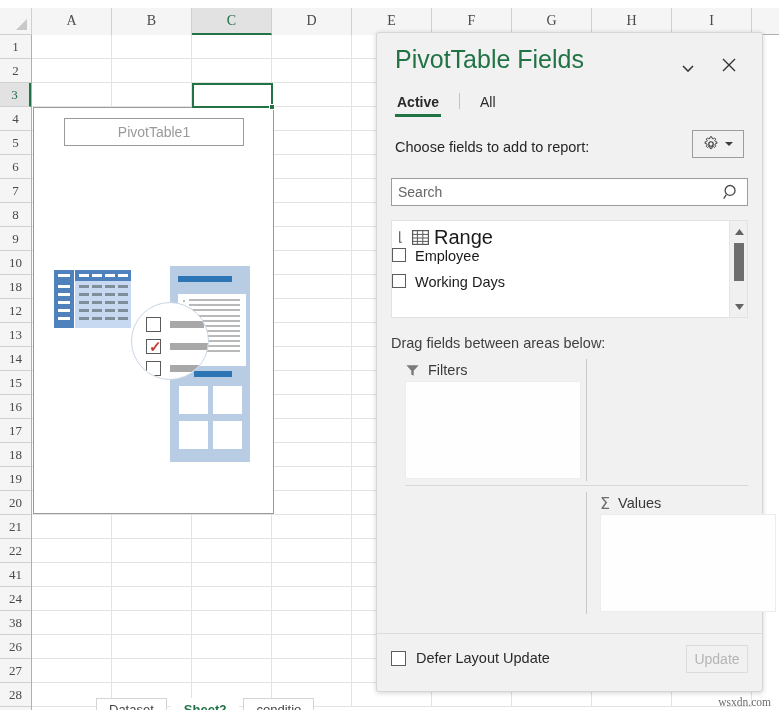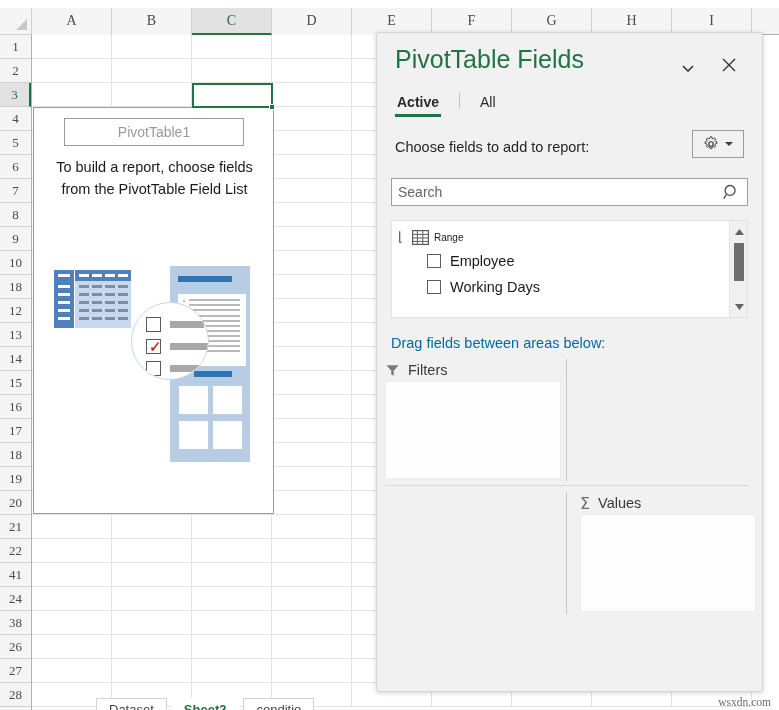--- a/index.html
+++ b/index.html
@@ -186,22 +186,22 @@
   }
 
   .field-list {
     position: absolute; left: 14px; top: 187px; right: 14px; height: 98px;
     background: #ffffff; border: 1px solid #e2e2e2; overflow: hidden;
   }
   .fl-inner { position: absolute; left: 0; top: 0; right: 18px; bottom: 0; padding: 5px 0 0 0; }
   .fl-root { display: flex; align-items: center; height: 22px; padding-left: 6px; }
   .tree-mark { width: 14px; font-size: 13px; color: #555; line-height: 12px; }
   .tbl-icon { width: 17px; height: 15px; margin-right: 5px; }
-  .fl-root-label { font-size: 10px; color: #1a1a1a; }
-  .fl-item { display: flex; align-items: center; height: 26px; padding-left: 35px; }
+  .fl-root-label { font-size: 20px; color: #1a1a1a; }
+  .fl-item { display: flex; height: 26px; }
   .fl-cb {
     width: 14px; height: 14px; border: 1px solid #5c5c5c; background: #fff;
     margin-right: 9px; flex: 0 0 14px; cursor: pointer;
   }
   .fl-label { font-size: 14.5px; color: #1a1a1a; }
 
   .fl-scroll {
     position: absolute; right: 0; top: 0; width: 18px; bottom: 0;
     background: #f0f0f0; border-left: 1px solid #e4e4e4;
   }
@@ -209,23 +209,23 @@
     position: absolute; left: 0; width: 18px; height: 17px;
     display: flex; align-items: center; justify-content: center; cursor: pointer;
   }
   .sc-up { top: 2px; }
   .sc-down { bottom: 2px; }
   .sc-thumb {
     position: absolute; left: 4px; top: 22px; width: 10px; height: 38px;
     background: #6e6e6e; cursor: pointer;
   }
 
-  .drag-label { position: absolute; left: 14px; top: 302px; font-size: 14.5px; color: #0369a1; }
-
-  .areas { position: absolute; left: 8px; top: 326px; right: 14px; height: 295px; }
+  .drag-label { position: absolute; left: 14px; top: 302px; font-size: 14.5px; color: #404040; }
+
+  .areas { position: absolute; left: 28px; top: 326px; right: 14px; height: 295px; }
   .area-cell { position: absolute; width: 176px; }
   .area-head { display: flex; align-items: center; height: 22px; gap: 8px; }
   .area-name { font-size: 14.5px; color: #3a3a3a; }
   .area-box { background: #fefefe; border: 1px solid #ededed; }
   .vdiv { position: absolute; left: 181px; width: 1px; background: #c9c9c9; }
   .hdiv { position: absolute; left: 0; right: 0; height: 1px; background: #d8d8d8; }
 
   .footer { position: absolute; left: 0; right: 0; bottom: 0; height: 58px; border-top: 1px solid #dcdcdc; }
   .defer-wrap { position: absolute; left: 14px; top: 16px; display: flex; align-items: center; cursor: pointer; }
   .defer-cb { width: 15px; height: 15px; border: 1px solid #5c5c5c; background: #fff; margin-right: 10px; }
@@ -602,21 +602,20 @@
           <div class="cell"></div>
           <div class="cell"></div>
           <div class="cell"></div>
         </div>
       </div>
 
     <div class="pivot-region">
       <div class="pt-name-box">
         <span>PivotTable1</span>
       </div>
-      <div class="pt-hint">To build a report, choose fields from the PivotTable Field List</div>
 
       <div class="illus">
 
         <div class="ill-table">
           <div class="ill-tbl-left"></div>
           <div class="ill-tbl-body"></div>
           <div class="ill-tbl-hdr"></div>
           <div class="tick-w" style="left:4px; top:4px; width:12px;"></div>
           <div class="tick-w" style="left:25px; top:4px; width:10px;"></div>
           <div class="tick-w" style="left:38px; top:4px; width:10px;"></div>
@@ -800,17 +799,24 @@
           <span class="area-name">Values</span>
         </div>
         <div class="area-box" style="height:98px;"></div>
       </div>
 
       <div class="vdiv" style="top:0; height:122px;"></div>
       <div class="vdiv" style="top:133px; height:122px;"></div>
       <div class="hdiv" style="top:126px;"></div>
     </div>
 
+    <div class="footer">
+      <div class="defer-wrap">
+        <div class="defer-cb"></div>
+        <span class="defer-label">Defer Layout Update</span>
+      </div>
+      <div class="update-btn">Update</div>
+    </div>
 
   </div>
 
   <div class="watermark">wsxdn.com</div>
 </div>
 
 </body></html>

